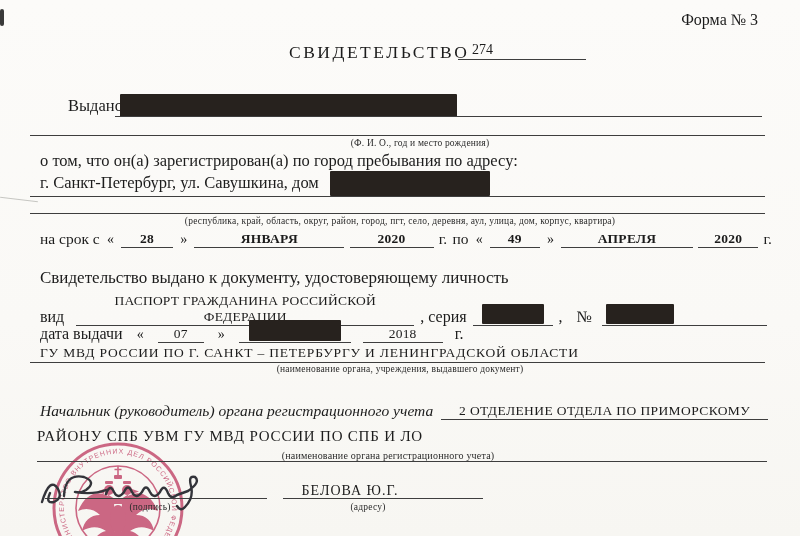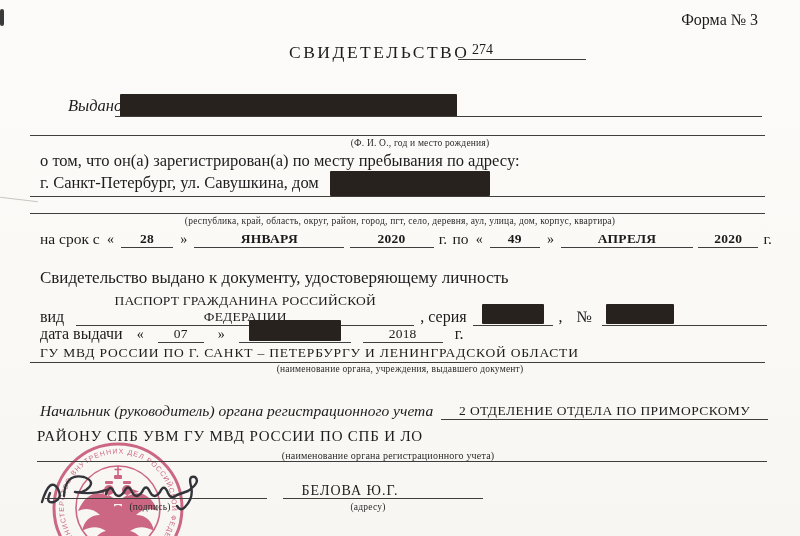--- a/index.html
+++ b/index.html
@@ -15,21 +15,21 @@
   .lbl{font-size:16px;}
   .cellrow{display:flex;align-items:flex-end;z-index:2;}
   .cell{border-bottom:1.4px solid #3e3e3e;text-align:center;}
   .val-b{font-weight:700;font-size:13.5px;letter-spacing:.3px;}
   .val-r{font-weight:400;font-size:13.5px;letter-spacing:.2px;}
   .q{font-size:14px;padding:0 2px;}
   #form-label{top:11px;right:42px;font-size:16px;z-index:2;}
   #title-main{top:42px;left:253px;font-size:17.5px;letter-spacing:2.5px;z-index:2;margin-left:36px;}
   #title-num{top:42px;left:458px;width:114px;border-bottom:1.4px solid #3e3e3e;font-size:14px;padding:0 0 1px 14px;z-index:2;}
   #subtitle{top:63px;left:0;width:700px;text-align:center;font-size:16.5px;z-index:2;}
-  #issued-label{top:96px;left:68px;font-size:16.5px;z-index:2;font-style:italic;}
+  #issued-label{top:96px;left:68px;font-size:16.5px;z-index:2;}
   #issued-bar{left:120px;top:94px;width:337px;height:23px;z-index:2;}
   #issued-suffix{top:100px;left:460px;font-size:13px;font-weight:700;letter-spacing:.2px;z-index:2;}
   #intro{top:151px;left:40px;font-size:16.5px;z-index:2;}
   #address{top:173px;left:40px;font-size:16.5px;z-index:2;}
   #address-bar{left:330px;top:171px;width:160px;height:25px;z-index:2;}
   #period-row{top:230px;left:40px;right:28px;justify-content:space-between;position:absolute;}
   #doc-intro{top:268px;left:40px;font-size:17px;z-index:2;}
   #vid-row{top:293px;left:40px;right:33px;position:absolute;}
   #date-row{top:320px;left:40px;position:absolute;gap:12px;}
   #authority{top:345px;left:40px;font-size:13.5px;letter-spacing:.8px;z-index:2;}
@@ -50,21 +50,21 @@
   <div class="abs" id="form-label">Форма № 3</div>
   <div class="abs" id="title-main">СВИДЕТЕЛЬСТВО</div>
   <div class="abs" id="title-num">274</div>
 
   <div class="abs" id="issued-label">Выдано</div>
   <div class="abs redact" id="issued-bar"></div>
   <div class="rule" style="top:116px;left:115px;width:647px;"></div>
   <div class="rule" style="top:135px;left:30px;width:735px;"></div>
   <div class="caption" style="top:138px;left:120px;width:600px;">(Ф. И. О., год и место рождения)</div>
 
-  <div class="abs lbl" id="intro">о том, что он(а) зарегистрирован(а) по месту пребывания по адресу:</div>
+  <div class="abs lbl" id="intro">о том, что он(а) зарегистрирован(а) по город пребывания по адресу:</div>
   <div class="abs" id="address">г. Санкт-Петербург, ул. Савушкина, дом</div>
   <div class="abs redact" id="address-bar"></div>
   <div class="rule" style="top:196px;left:30px;width:735px;"></div>
   <div class="rule" style="top:213px;left:30px;width:735px;"></div>
   <div class="caption" style="top:216px;left:50px;width:700px;">(республика, край, область, округ, район, город, пгт, село, деревня, аул, улица, дом, корпус, квартира)</div>
 
   <div class="cellrow" id="period-row">
     <span class="lbl" style="font-size:15.5px;">на срок с</span>
     <span class="q">«</span>
     <span class="cell val-b" style="width:52px;">28</span>

